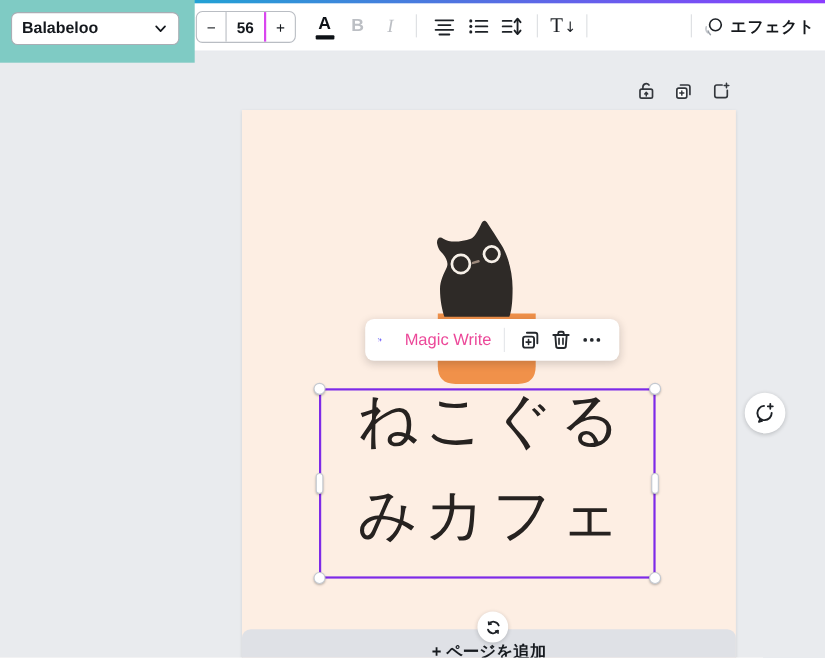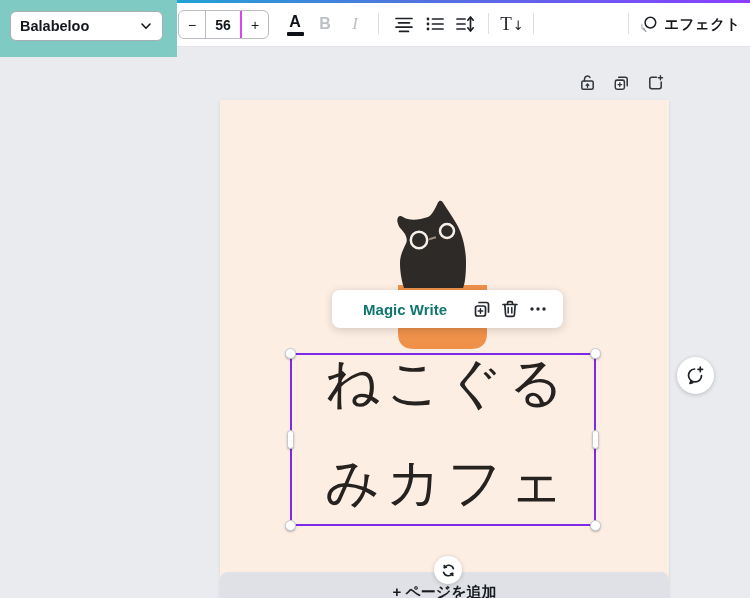--- a/index.html
+++ b/index.html
@@ -38,32 +38,32 @@
 
   
   .workspace{position:absolute;left:0;top:47px;width:750px;height:551px;}
   .page-actions{position:absolute;left:574px;top:22px;display:flex;gap:8px;z-index:2;}
   .pa-btn{width:26px;height:26px;display:flex;align-items:center;justify-content:center;border-radius:4px;cursor:pointer;}
 
   .canvas{position:absolute;left:220px;top:53px;width:449px;height:515px;background:var(--canvas-bg);box-shadow:0 1px 3px rgba(0,0,0,.10);}
   .cat-illo{position:absolute;left:175px;top:97px;}
   .title-line{position:absolute;left:0;width:449px;text-align:center;font-weight:300;color:#262220;font-size:54px;line-height:58px;letter-spacing:6px;padding-left:6px;}
   .line1{top:253px;}
-  .line3{top:353px;}
+  .line3{top:339px;}
   .subtitle{position:absolute;left:0;top:327px;width:449px;text-align:center;font-size:17px;font-weight:600;letter-spacing:1.5px;color:var(--subtitle);}
 
   .selection-box{position:absolute;left:290px;top:306px;width:306px;height:173px;border:2px solid var(--selection);z-index:3;}
   .handle{position:absolute;background:#fff;border:1px solid #c4c9d1;box-shadow:0 1px 2px rgba(0,0,0,.25);cursor:pointer;}
   .h-circle{width:11px;height:11px;border-radius:50%;}
   .h-tl{left:-7px;top:-7px;} .h-tr{right:-7px;top:-7px;} .h-bl{left:-7px;bottom:-7px;} .h-br{right:-7px;bottom:-7px;}
   .h-pill{width:7px;height:19px;border-radius:4px;top:50%;margin-top:-10px;}
   .h-ml{left:-5px;} .h-mr{right:-5px;}
 
   .magic-bar{position:absolute;left:332px;top:243px;width:231px;height:38px;background:#fff;border-radius:8px;box-shadow:0 2px 8px rgba(20,23,28,.18);display:flex;align-items:center;padding:0 11px;z-index:6;}
-  .magic-label{font-size:15px;font-weight:700;color:#0f766e;margin-left:20px;white-space:nowrap;}
+  .magic-label{font-size:15px;font-weight:400;color:#ec4899;margin-left:20px;white-space:nowrap;}
   .mb-sep{width:1px;height:22px;background:#e4e6e9;margin:0 10px 0 11px;}
   .mb-icon{width:22px;height:22px;display:flex;align-items:center;justify-content:center;cursor:pointer;margin:0 4px;}
 
   .fab{position:absolute;background:#fff;border-radius:50%;box-shadow:0 1px 4px rgba(20,23,28,.22);display:flex;align-items:center;justify-content:center;cursor:pointer;}
   .comment-fab{left:677px;top:310px;width:37px;height:37px;z-index:5;}
   .refresh-fab{left:434px;top:509px;width:28px;height:28px;z-index:5;}
 
   .add-page-btn{position:absolute;left:220px;top:525px;width:449px;height:40px;background:#dfe1e6;border-radius:8px 8px 0 0;text-align:center;padding-top:11px;font-size:15px;font-weight:600;color:#171b20;cursor:pointer;z-index:4;}
 </style>
 </head>

